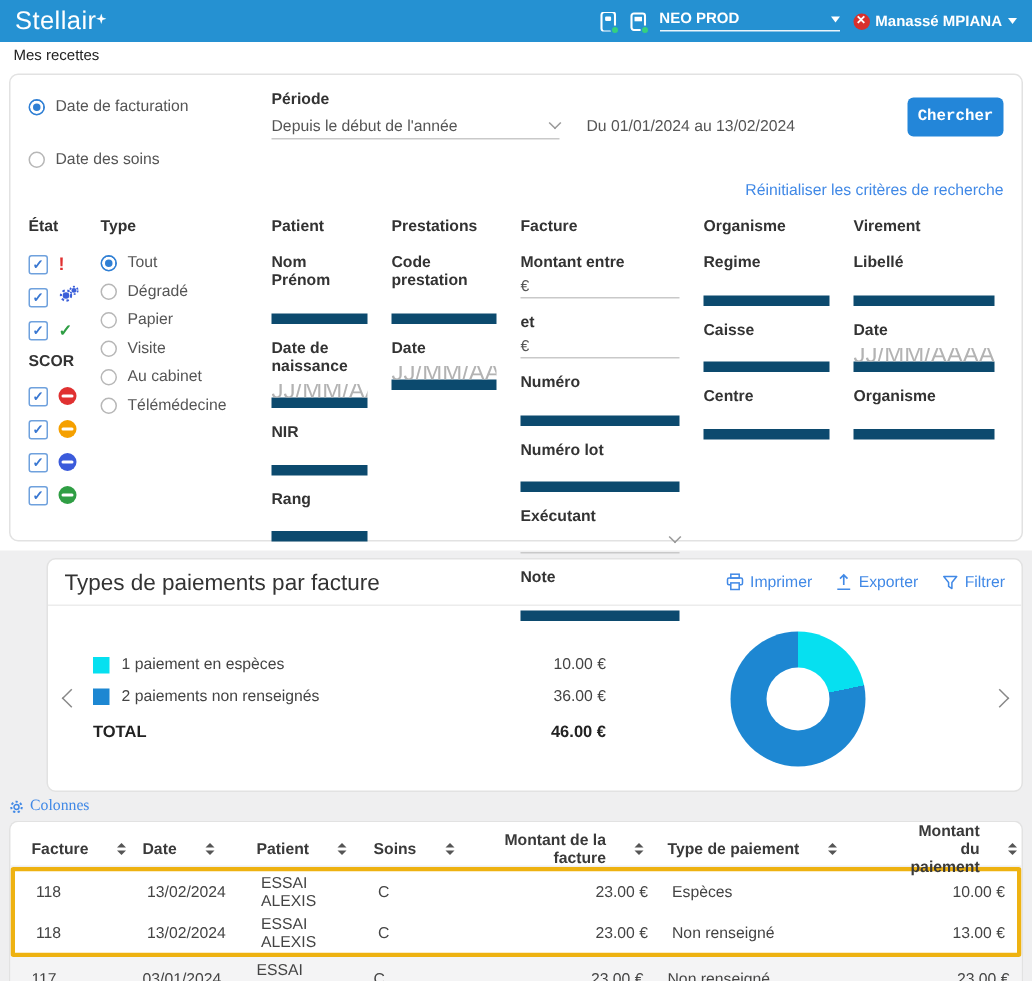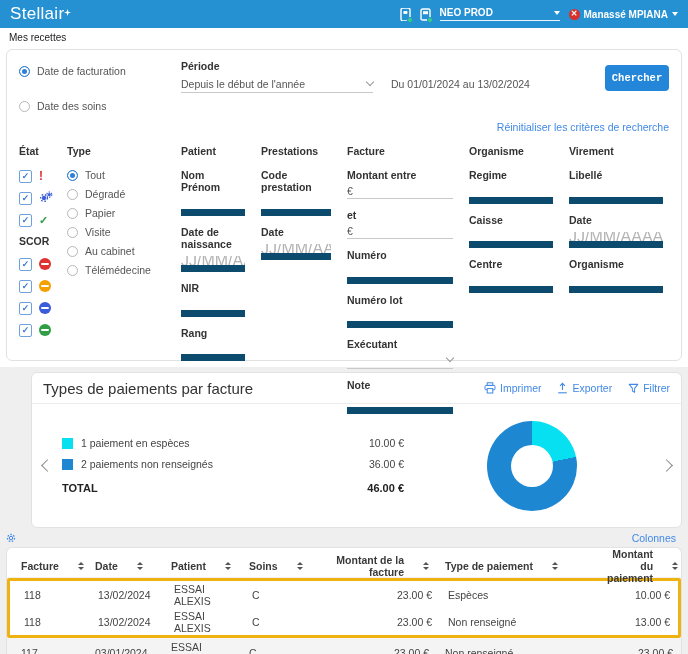--- a/index.html
+++ b/index.html
@@ -88,22 +88,22 @@
   .legend { width:342px; margin-left:8px; }
   .legend-row { display:flex; align-items:center; gap:8px; font-size:10.5px; color:#444; margin-bottom:9px; }
   .legend-sw { width:11px; height:11px; flex:0 0 auto; }
   .legend-amt { margin-left:auto; text-align:right; }
   .total-row { display:flex; font-size:11px; font-weight:bold; color:#222; margin-top:12px;justify-content:space-between; }
   .donut-wrap { flex:1; display:flex; justify-content:center; }
   .donut { width:90px; height:90px; border-radius:50%; position:relative;
     background:conic-gradient(#06e0f0 0 78deg, #1d87d2 78deg 360deg); }
   .donut::after { content:""; position:absolute; inset:24px; background:#fff; border-radius:50%; }
 
-  .colonnes-row { height:19px; display:flex; justify-content:space-between; align-items:center; gap:4px;
-    font-size:10.5px; color:#4189e6; padding-right:6px; cursor:pointer; }
+  .colonnes-row { height:19px; display:flex; justify-content:flex-start; align-items:center; gap:4px;
+    font-size:10.5px; color:#4189e6; padding-right:6px; cursor:pointer;font-family:Liberation Serif, serif; }
 
   
   .table-card { border-radius:6px 6px 0 0; overflow:hidden; border-bottom:none; }
   .t-grid { display:grid; grid-template-columns:80px 76px 78px 54px 142px 162px 1fr; align-items:center; }
   .t-header { height:30px; border-bottom:1px solid #f0f0f0; font-weight:bold; color:#3a3a3a; font-size:10.5px; }
   .t-cell { padding:0 8px; display:flex; align-items:center; gap:19px; font-size:10.5px; }
   .t-cell.first { padding-left:14px; }
   .t-cell.num { justify-content:flex-end; text-align:right; }
   .sort { display:inline-flex; flex-direction:column; gap:1.5px; }
   .sort i { width:0; height:0; border-left:3px solid transparent; border-right:3px solid transparent; display:block; }

